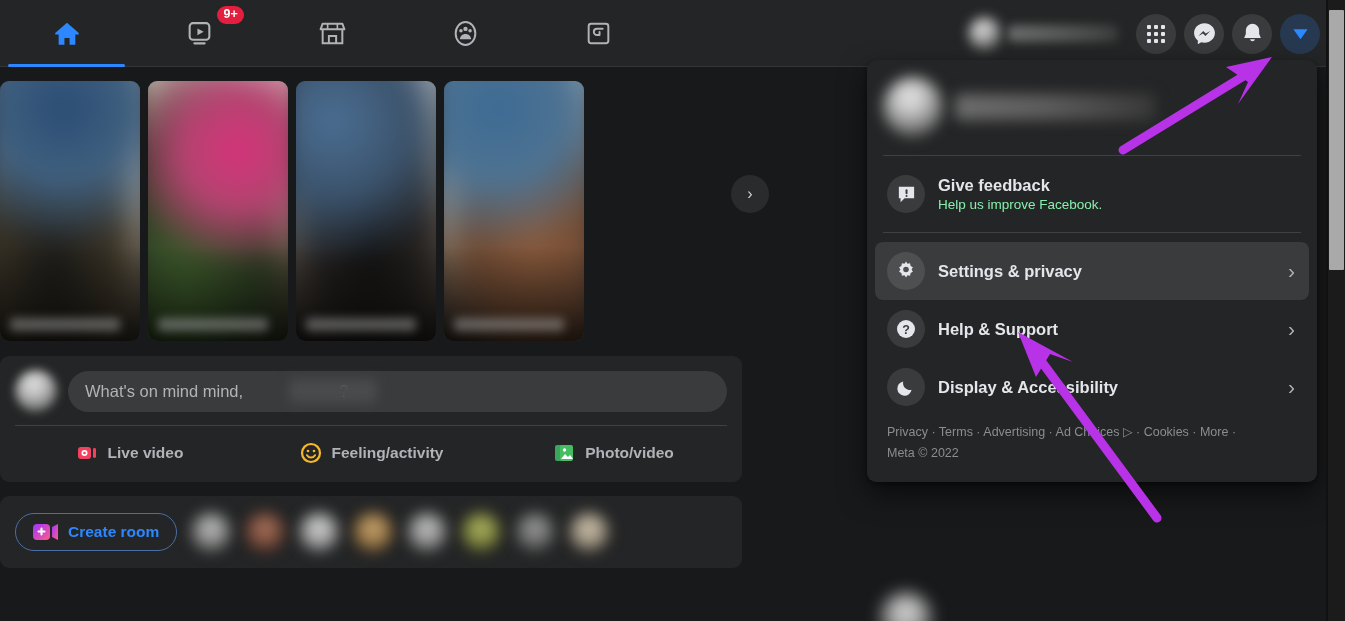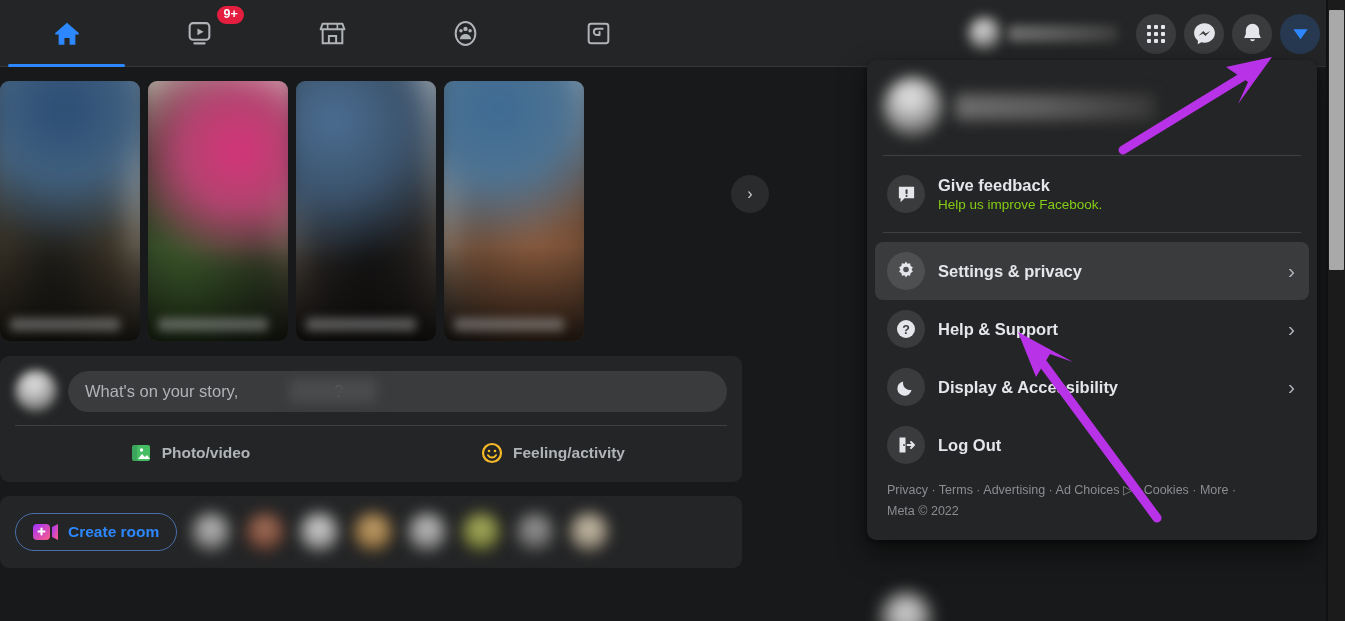--- a/index.html
+++ b/index.html
@@ -172,21 +172,21 @@
     display: flex; align-items: center; gap: 13px; border-radius: 8px;
     padding: 10px 12px; cursor: pointer; position: relative;
   }
   .dd-item.highlight { background: #3a3b3c; }
   .dd-icon {
     width: 38px; height: 38px; border-radius: 50%; background: #3a3b3c; flex: none;
     display: flex; align-items: center; justify-content: center; color: #e4e6eb;
   }
   .dd-item.highlight .dd-icon { background: #4e4f50; }
   .dd-title { color: #e4e6eb; font-size: 16.5px; font-weight: 700; }
-  .dd-sub { color: #84cc16; font-size: 13.5px; margin-top: 2px; }
+  .dd-sub { color: #86efac; font-size: 13.5px; margin-top: 2px; }
   .dd-chev { position: absolute; right: 14px; color: #b0b3b8; font-size: 21px; font-weight: 300; }
   .dd-footer {
     color: #8a8d91; font-size: 12.5px; line-height: 21px;
     padding: 6px 12px 10px; max-width: 400px;
   }
 
   
   .arrows { position: absolute; inset: 0; pointer-events: none; z-index: 60; }
 
   
@@ -243,48 +243,57 @@
 
       <div class="carousel-next">
         <span>›</span>
       </div>
     </div>
 
     <div class="card">
       <div class="composer-top">
         <div class="comp-av"></div>
         <div class="comp-input">
-          <span>What's on your story,</span>
+          <span>What's on mind mind,</span>
           <span style="display:inline-block;width:96px"></span>
           <span>?</span>
           <div class="comp-blurname"></div>
         </div>
       </div>
       <div class="comp-divider"></div>
       <div class="comp-actions">
 
+        <div class="comp-action">
+          <svg width="24" height="24" viewBox="0 0 24 24">
+            <rect x="3" y="6" width="13" height="12" rx="3" fill="#f3425f"></rect>
+            <circle cx="9.5" cy="12" r="3" fill="#fff"></circle>
+              <circle cx="9.5" cy="12" r="1.3" fill="#f3425f"></circle>
+            <rect x="18" y="7" width="3" height="10" rx="1.4" fill="#f3425f"></rect>
+          </svg>
+          <span>Live video</span>
+        </div>
+
+        <div class="comp-action">
+          <svg width="24" height="24" viewBox="0 0 24 24">
+            <circle cx="12" cy="12" r="9" fill="none" stroke="#f7b928" stroke-width="2.2"></circle>
+            <circle cx="9" cy="10" r="1.3" fill="#f7b928"></circle>
+              <circle cx="15" cy="10" r="1.3" fill="#f7b928"></circle>
+            <path d="M8 14.2c1 1.6 2.4 2.4 4 2.4s3-0.8 4-2.4" fill="none" stroke="#f7b928" stroke-width="2" stroke-linecap="round"></path>
+          </svg>
+          <span>Feeling/activity</span>
+        </div>
 
         <div class="comp-action">
           <svg width="24" height="24" viewBox="0 0 24 24">
             <rect x="3" y="4" width="8" height="16" rx="2" fill="#3ba55c"></rect>
             <rect x="8" y="4" width="13" height="16" rx="2" fill="#45bd62"></rect>
             <circle cx="12.5" cy="9" r="1.7" fill="#fff"></circle>
             <path d="M9 18l4-5 3 3 2-2 3 4z" fill="#fff"></path>
           </svg>
           <span>Photo/video</span>
-        </div>
-
-        <div class="comp-action">
-          <svg width="24" height="24" viewBox="0 0 24 24">
-            <circle cx="12" cy="12" r="9" fill="none" stroke="#f7b928" stroke-width="2.2"></circle>
-            <circle cx="9" cy="10" r="1.3" fill="#f7b928"></circle>
-              <circle cx="15" cy="10" r="1.3" fill="#f7b928"></circle>
-            <path d="M8 14.2c1 1.6 2.4 2.4 4 2.4s3-0.8 4-2.4" fill="none" stroke="#f7b928" stroke-width="2" stroke-linecap="round"></path>
-          </svg>
-          <span>Feeling/activity</span>
         </div>
       </div>
     </div>
 
     <div class="rooms">
       <div class="room-btn">
         <svg width="26" height="18" viewBox="0 0 26 18">
           <defs>
               <linearGradient id="rg" x1="0" y1="0" x2="1" y2="1">
             <stop offset="0" stop-color="#a033ff"></stop>
@@ -450,30 +459,20 @@
     <div class="dd-item">
       <div class="dd-icon">
         <svg width="22" height="22" viewBox="0 0 22 22">
           <path d="M16.6 13.8A7 7 0 018.2 5.4a7.2 7.2 0 108.4 8.4z" fill="#e4e6eb"></path>
         </svg>
       </div>
       <div class="dd-title">Display &amp; Accessibility</div>
       <span class="dd-chev">›</span>
     </div>
 
-    <div class="dd-item">
-      <div class="dd-icon">
-        <svg width="22" height="22" viewBox="0 0 22 22">
-          <path d="M4.5 3.5h6v15h-6z" fill="#e4e6eb"></path>
-          <circle cx="9" cy="11" r="0.9" fill="#3a3b3c"></circle>
-          <path d="M12.5 11h6M16 8l3 3-3 3" fill="none" stroke="#e4e6eb" stroke-width="1.9" stroke-linecap="round" stroke-linejoin="round"></path>
-        </svg>
-      </div>
-      <div class="dd-title">Log Out</div>
-    </div>
 
     <div class="dd-footer">Privacy · Terms · Advertising · Ad Choices ▷ · Cookies · More · Meta © 2022</div>
   </div>
 
   <svg class="arrows" width="1345" height="621" viewBox="0 0 1345 621">
     <g>
       <path d="M1123 150 L1252 71" stroke="#b832e8" stroke-width="9" stroke-linecap="round" fill="none"></path>
       <path d="M1272 57 L1226 67 L1248 82 L1238 104 Z" fill="#b832e8"></path>
     </g>
     <g>

